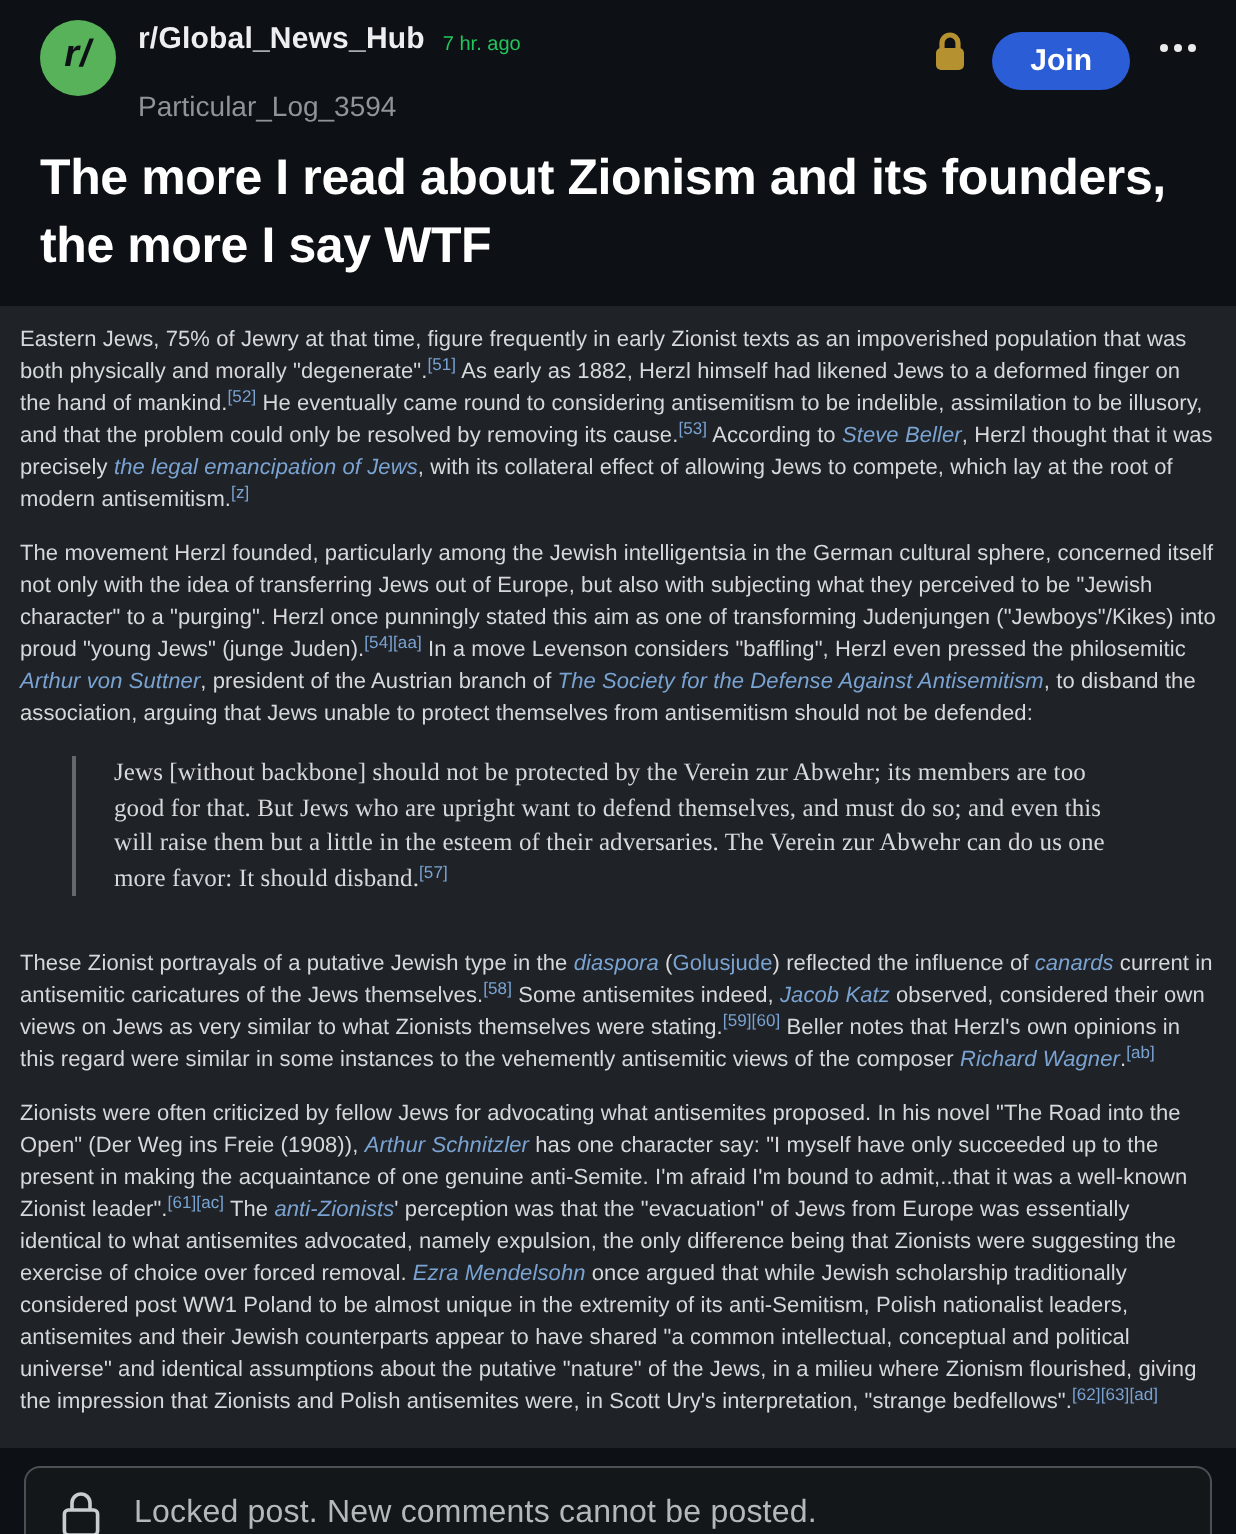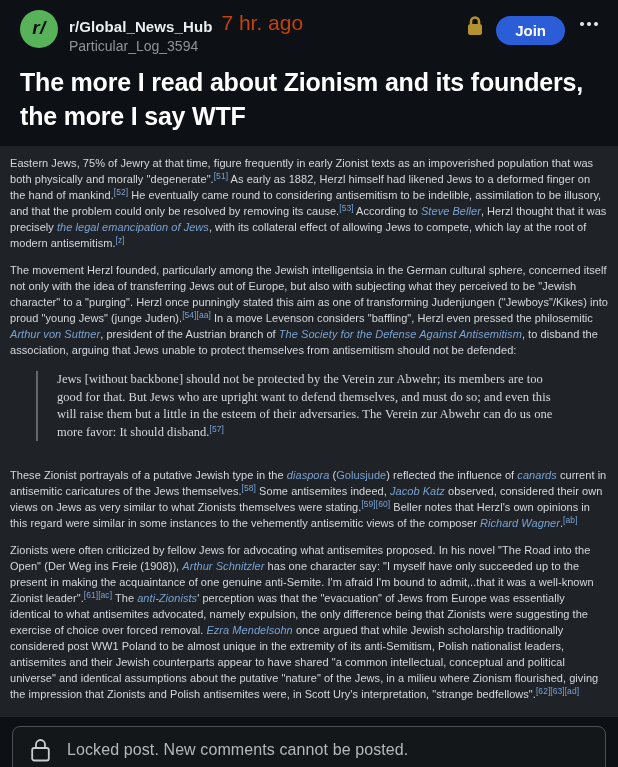--- a/index.html
+++ b/index.html
@@ -32,22 +32,22 @@
     color: #0d1014;
     font-weight: 700;
     font-size: 19px;
     font-style: italic;
     letter-spacing: 0.5px;
     transform: translateY(-1px);
   }
   .header-main { flex: 1 1 auto; min-width: 0; padding-top: 1px; }
   .row1 { display: flex; align-items: flex-end; gap: 9px; }
   .subreddit { font-size: 15px; font-weight: 700; color: #eceef0; letter-spacing: 0.1px; }
-  .time { font-size: 21px; color: #c2410c; }
-  .author { font-size: 14px; color: #8f9498; margin-top: 3px; }
+  .time { font-size: 10px; color: #22c55e; }
+  .author { font-size: 14px; color: #8f9498; margin-top: 17px; }
   .header-actions { display: flex; align-items: flex-start; gap: 13px; padding-top: 6px; }
   .lock-gold { width: 16px; height: 20px; display: block; }
   .join-btn {
     background: #2b5dd7;
     color: #ffffff;
     border: none;
     border-radius: 999px;
     font-family: "Liberation Sans", sans-serif;
     font-size: 15px;
     font-weight: 700;

